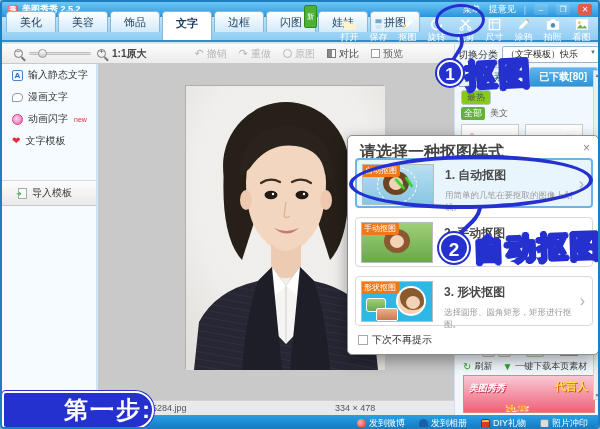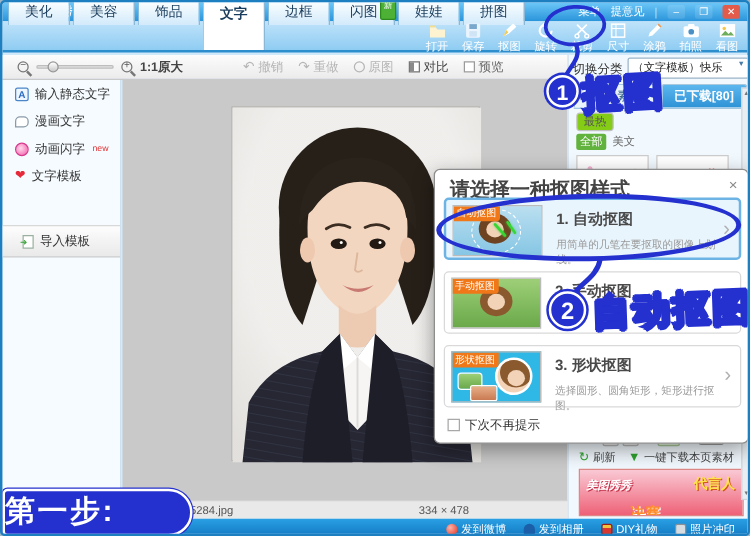--- a/index.html
+++ b/index.html
@@ -20,21 +20,21 @@
     border-radius:2px; background:rgba(255,255,255,.12); }
   .winbtn.close { background:#e25b4b; }
 
   
   .tabrow { left:0; top:15px; width:100%; height:25px;
     background:linear-gradient(#bfe3fa,#8fccf2); border-bottom:2px solid #2d8ecd; }
   .tabs { position:absolute; left:4px; bottom:0; display:flex; gap:2px; }
   .tab { position:relative; min-width:50px; padding:0 10px; height:21px; line-height:21px; text-align:center;
     font-size:11px; color:#1a3c5c; background:linear-gradient(#fdffff,#d2eafb);
     border:1px solid #8cb8d8; border-bottom:none; border-radius:4px 4px 0 0; }
-  .tab.active { background:#fff; font-weight:bold; height:41px; line-height:23px; z-index:2; }
+  .tab.active { background:#fff; font-weight:bold; height:29px; line-height:23px; z-index:2; }
   .tab-badge { position:absolute; top:-7px; right:-2px; background:#4db136; color:#fff;
     font-size:7px; padding:0 2px; border-radius:2px; border:1px solid #2d8a1c; }
 
   
   .maintools { position:absolute; right:4px; top:16px; display:flex; gap:4px; }
   .tool { width:25px; display:flex; flex-direction:column; align-items:center; gap:0;
     color:#fff; font-size:9px; cursor:pointer; }
   .tool svg { display:block; }
 
   
@@ -161,21 +161,21 @@
 
   
   .anno { z-index:50; pointer-events:none; }
   .ellipse { border:3px solid #2431cf; border-radius:50%; background:transparent; }
   .numbadge { width:26px; height:26px; border-radius:50%; background:#2431cf; color:#fff; font-weight:bold;
     font-size:17px; line-height:26px; text-align:center; border:2px solid #fff; box-shadow:0 0 0 2px #2431cf; }
   .graffiti { font-weight:900; color:#fff; -webkit-text-stroke:2.5px #2431cf;
     text-shadow:-2px 0 #2431cf, 2px 0 #2431cf, 0 -2px #2431cf, 0 2px #2431cf; letter-spacing:2px; }
   .stepbox { left:0px; top:389px; width:152px; height:38px; background:#2431cf;
     border-radius:4px 19px 19px 4px; border:2px solid #fff; box-shadow:0 0 0 1px #2431cf; z-index:50;
-    color:#fff; font-size:24px; font-weight:900; line-height:34px; text-align:left; letter-spacing:2px; }
+    color:#fff; font-size:24px; font-weight:900; line-height:34px; text-align:right; letter-spacing:2px; }
 </style>
 </head>
 <body>
 
 <div class="screen">
 
   <div class="abs titlebar">
     <span class="logo">秀</span>
     <span>美图秀秀 2.5.2</span>
     <span class="tb-right">

